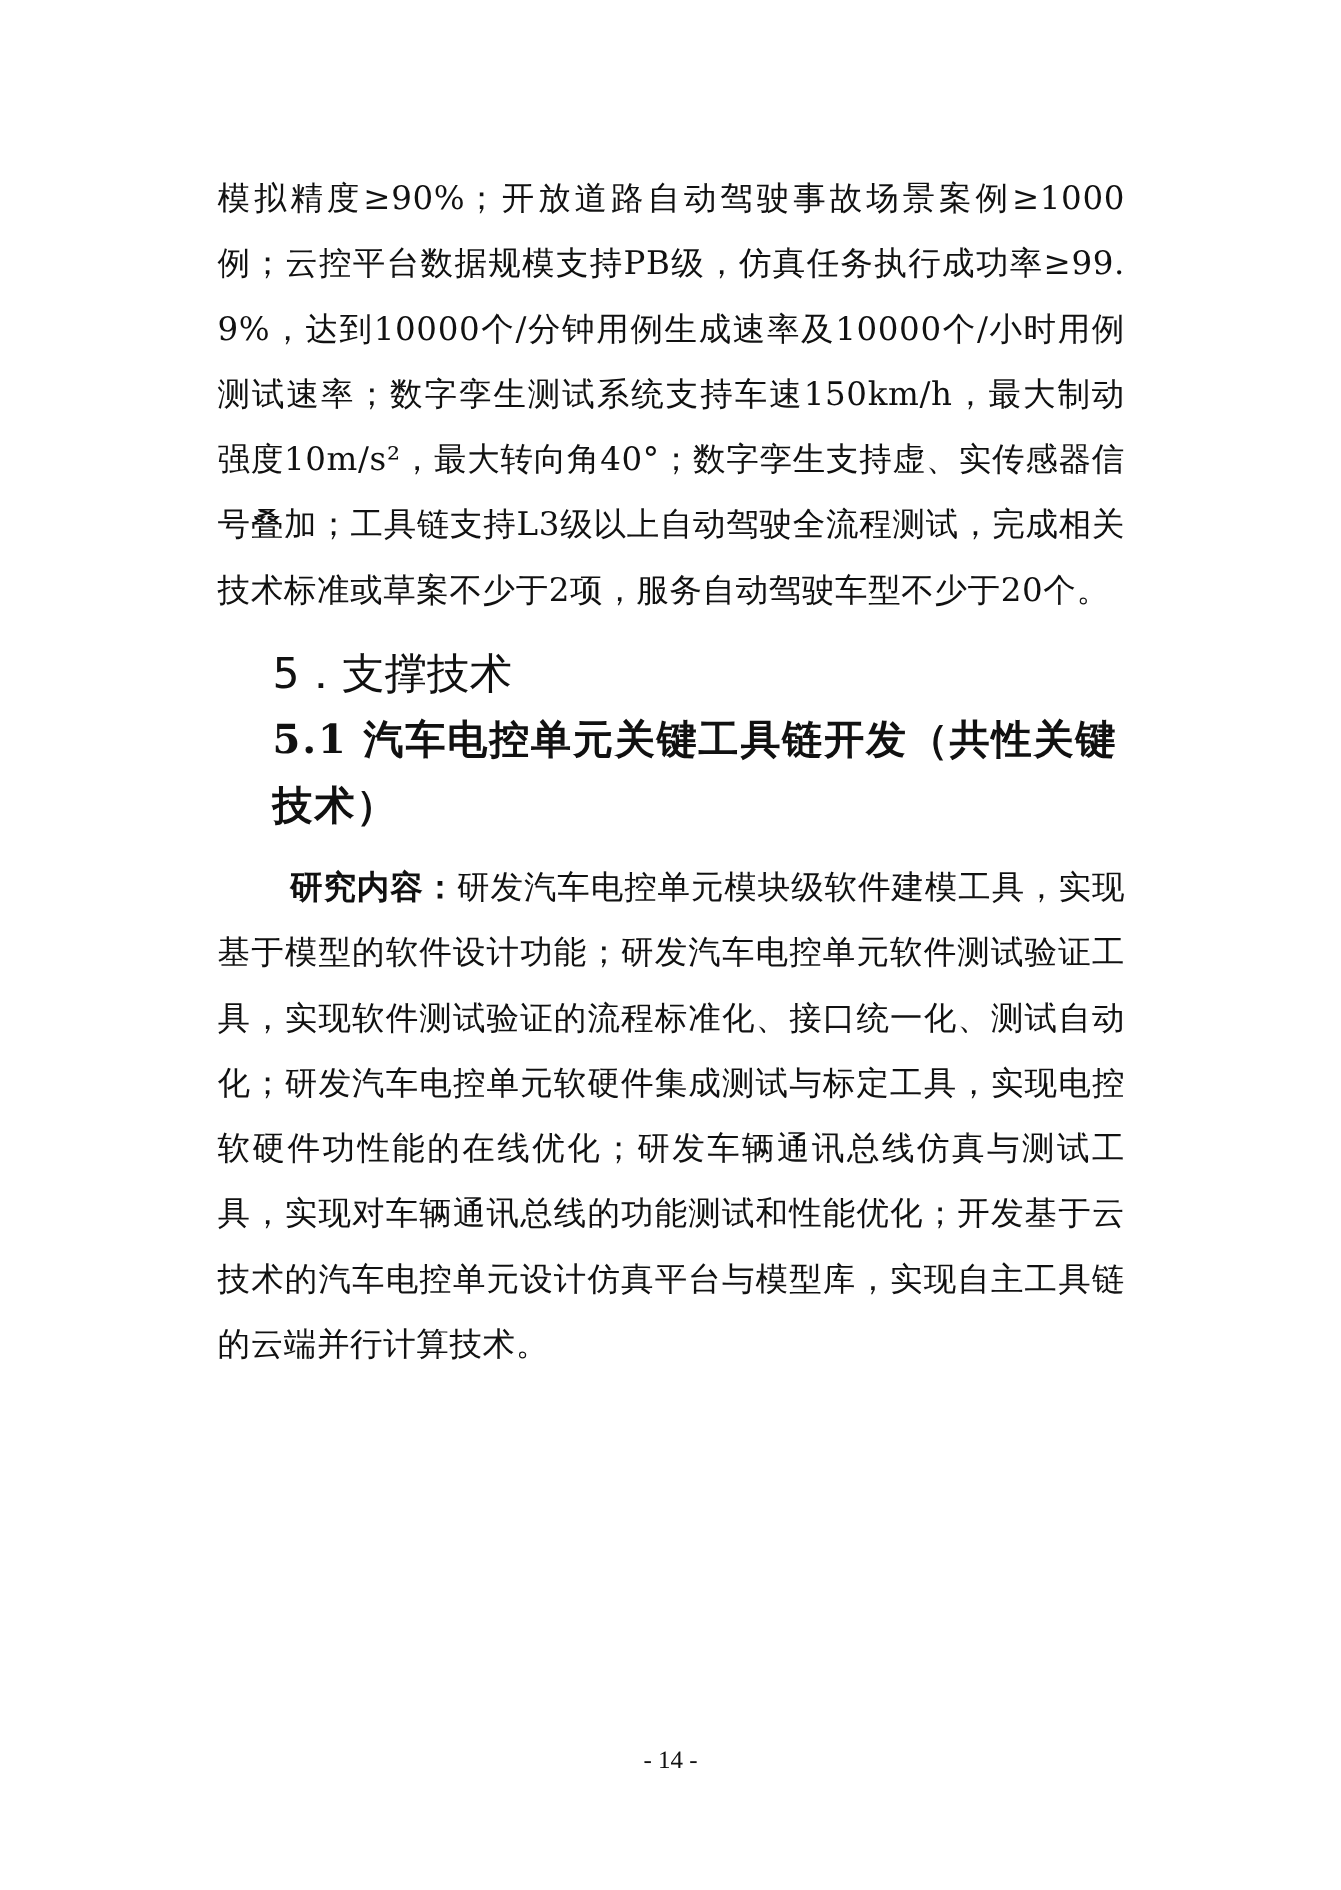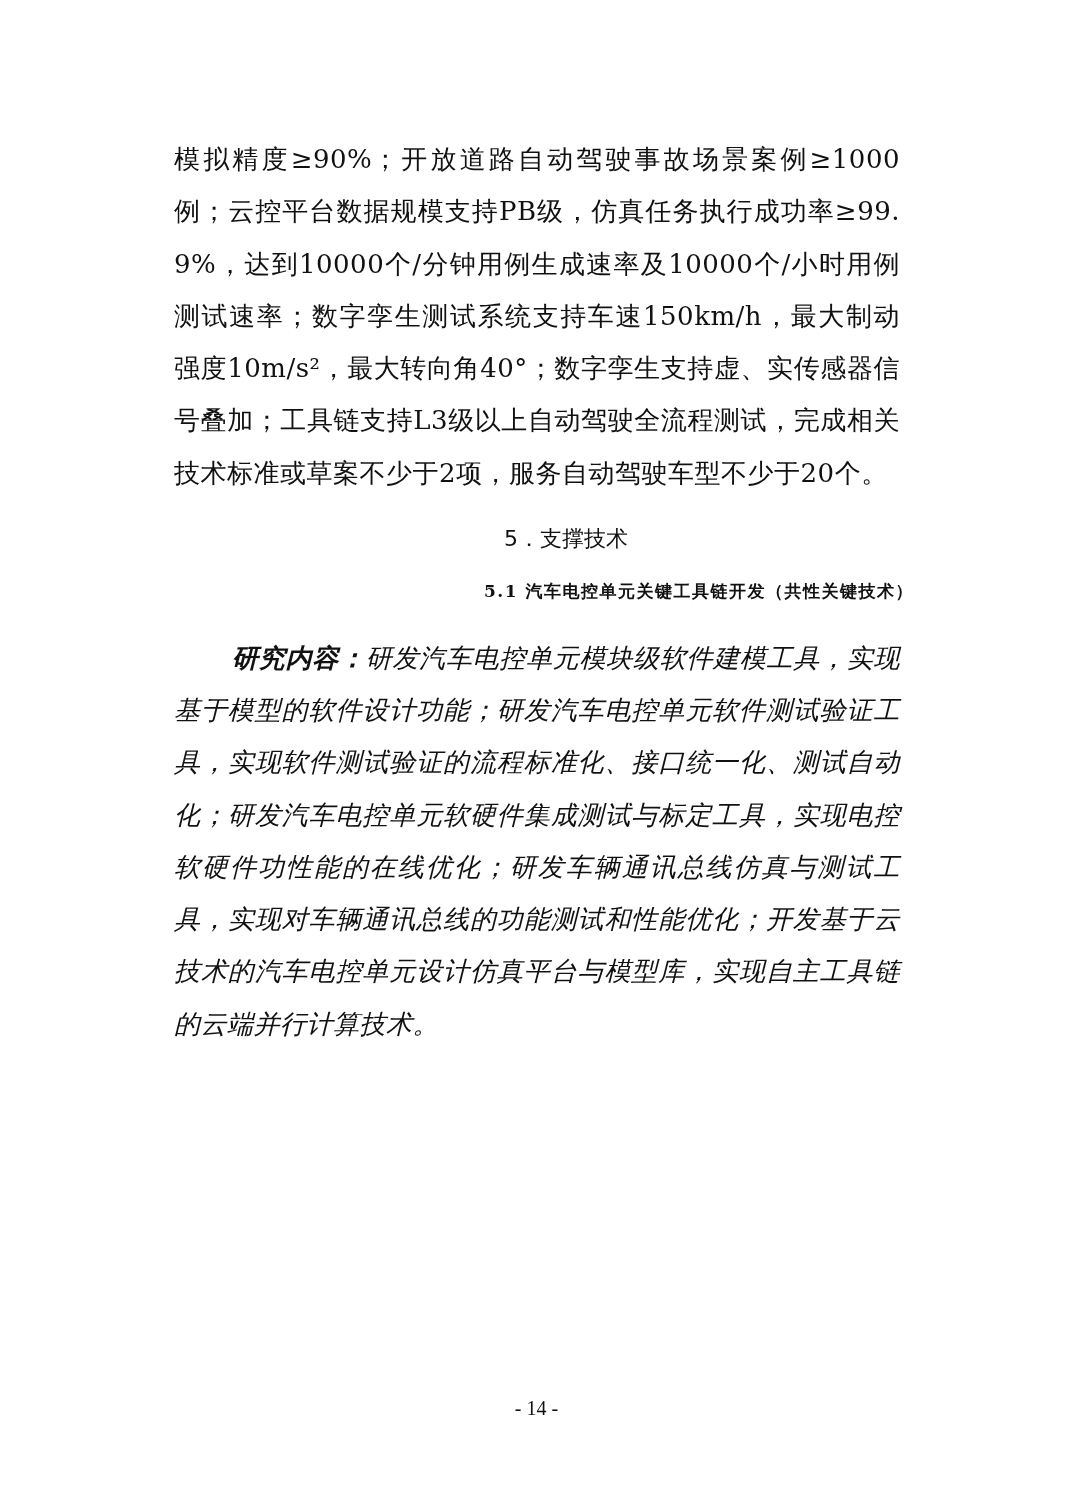--- a/index.html
+++ b/index.html
@@ -25,39 +25,36 @@
       margin: 14px;
       font-size: 26px;
       line-height: 52.3px;
       text-align: justify;
       text-align-last: left;
       letter-spacing: 0.5px;
       word-break: break-all;
     }
     .indent {
       text-indent: 58px;
-      font-style: italic;
     }
     .heading-5 {
       margin: 0;
-      font-size: 22px;
+      font-size: 34px;
       line-height: 52.3px;
       padding-left: 58px;
       font-family: "DejaVu Sans", "Liberation Sans", sans-serif;
       font-weight: normal;
-      text-align: center;
     }
     .heading-51 {
       margin: 0;
-      font-size: 17px;
+      font-size: 32px;
       line-height: 52.3px;
       padding-left: 58px;
       font-weight: bold;
       letter-spacing: 1.5px;
-      text-align: right;
     }
     .lead {
       font-weight: bold;
       font-family: "DejaVu Sans", "Liberation Sans", sans-serif;
     }
     .page-number {
       position: absolute;
       left: 0;
       width: 1073px;
       top: 1397px;

